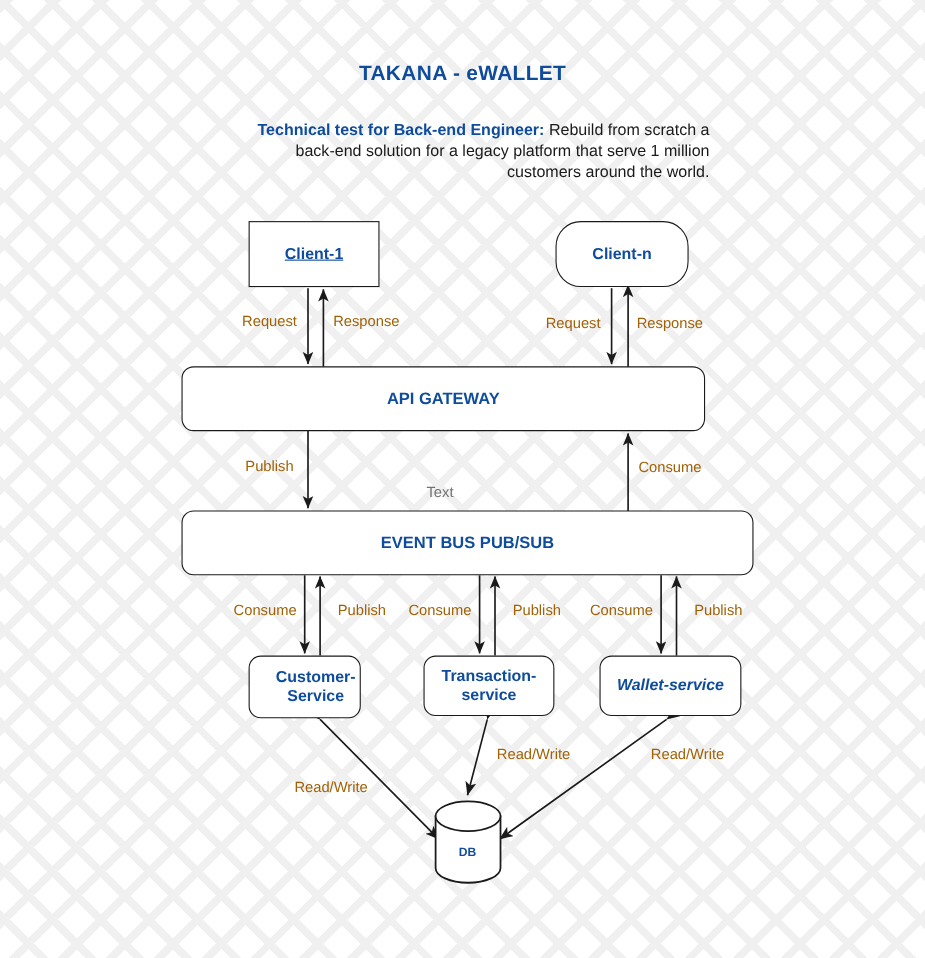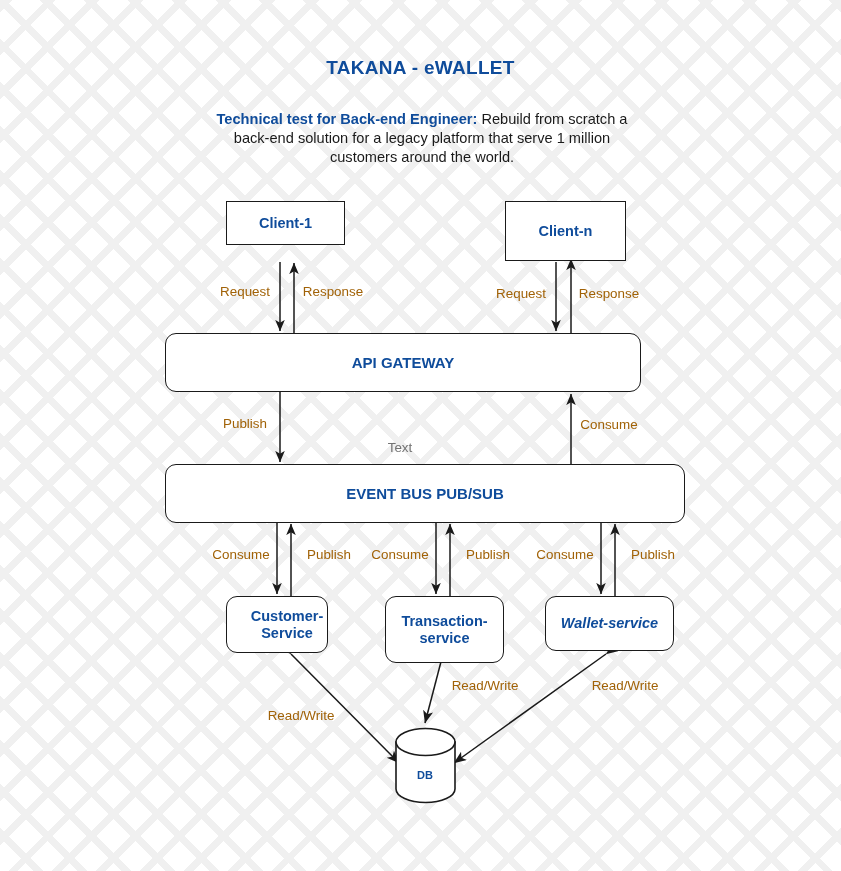--- a/index.html
+++ b/index.html
@@ -40,21 +40,21 @@
     text-align: center;
     color: #0f4c9b;
     font-weight: bold;
     font-size: 19px;
     left: 0; top: 57px; width: 841px;
     letter-spacing: .3px;
   }
   .blurb {
     position: absolute;
     left: 199px; top: 110px; width: 446px;
-    text-align: center;
+    text-align: right;
     font-size: 14.6px;
     line-height: 19px;
     color: #1a1a1a;
   }
   .blurb b { color: #0f4c9b; }
   
   .node {
     position: absolute;
     box-sizing: border-box;
     border: 1.6px solid #1a1a1a;
@@ -140,41 +140,41 @@
       <ellipse cx="425.5" cy="742" rx="29.5" ry="13.5" fill="#ffffff" stroke="#1a1a1a" stroke-width="1.6"></ellipse>
     </g>
   </svg>
 
   <div class="ttl">TAKANA - eWALLET</div>
 
   <div class="blurb">
     <b>Technical test for Back-end Engineer:</b><span> Rebuild from scratch a back-end solution for a legacy platform that serve 1 million customers around the world.</span>
   </div>
 
-  <div class="node client" style="left:226px; top:201px; width:119px; height:44px;">
+  <div class="node client" style="left:226px; top:201px; width:119px; height:60px;text-decoration:underline;">
     <span>Client-1</span>
   </div>
 
-  <div class="node client" style="left:505px; top:201px; width:121px; height:60px;">
+  <div class="node client" style="left:505px; top:201px; width:121px; height:60px;border-radius:23px;">
     <span>Client-n</span>
   </div>
 
   <div class="node wide" style="left:165px; top:333px; width:476px; height:59px;">
     <span>API GATEWAY</span>
   </div>
 
   <div class="node wide" style="left:165px; top:464px; width:520px; height:59px;">
     <span>EVENT BUS PUB/SUB</span>
   </div>
 
   <div class="node svc" style="left:226px; top:596px; width:102px; height:57px;padding-left:20px;">
     <span>Customer-Service</span>
   </div>
 
-  <div class="node svc" style="left:385px; top:596px; width:119px; height:67px;">
+  <div class="node svc" style="left:385px; top:596px; width:119px; height:55px;">
     <span>Transaction-service</span>
   </div>
 
   <div class="node svc" style="left:545px; top:596px; width:129px; height:55px;font-style:italic;">
     <span>Wallet-service</span>
   </div>
 
   <div class="dbtxt" style="left:425px; top:769px;">DB</div>
 
   <div class="lbl c" style="left:245px; top:284px;">Request</div>

